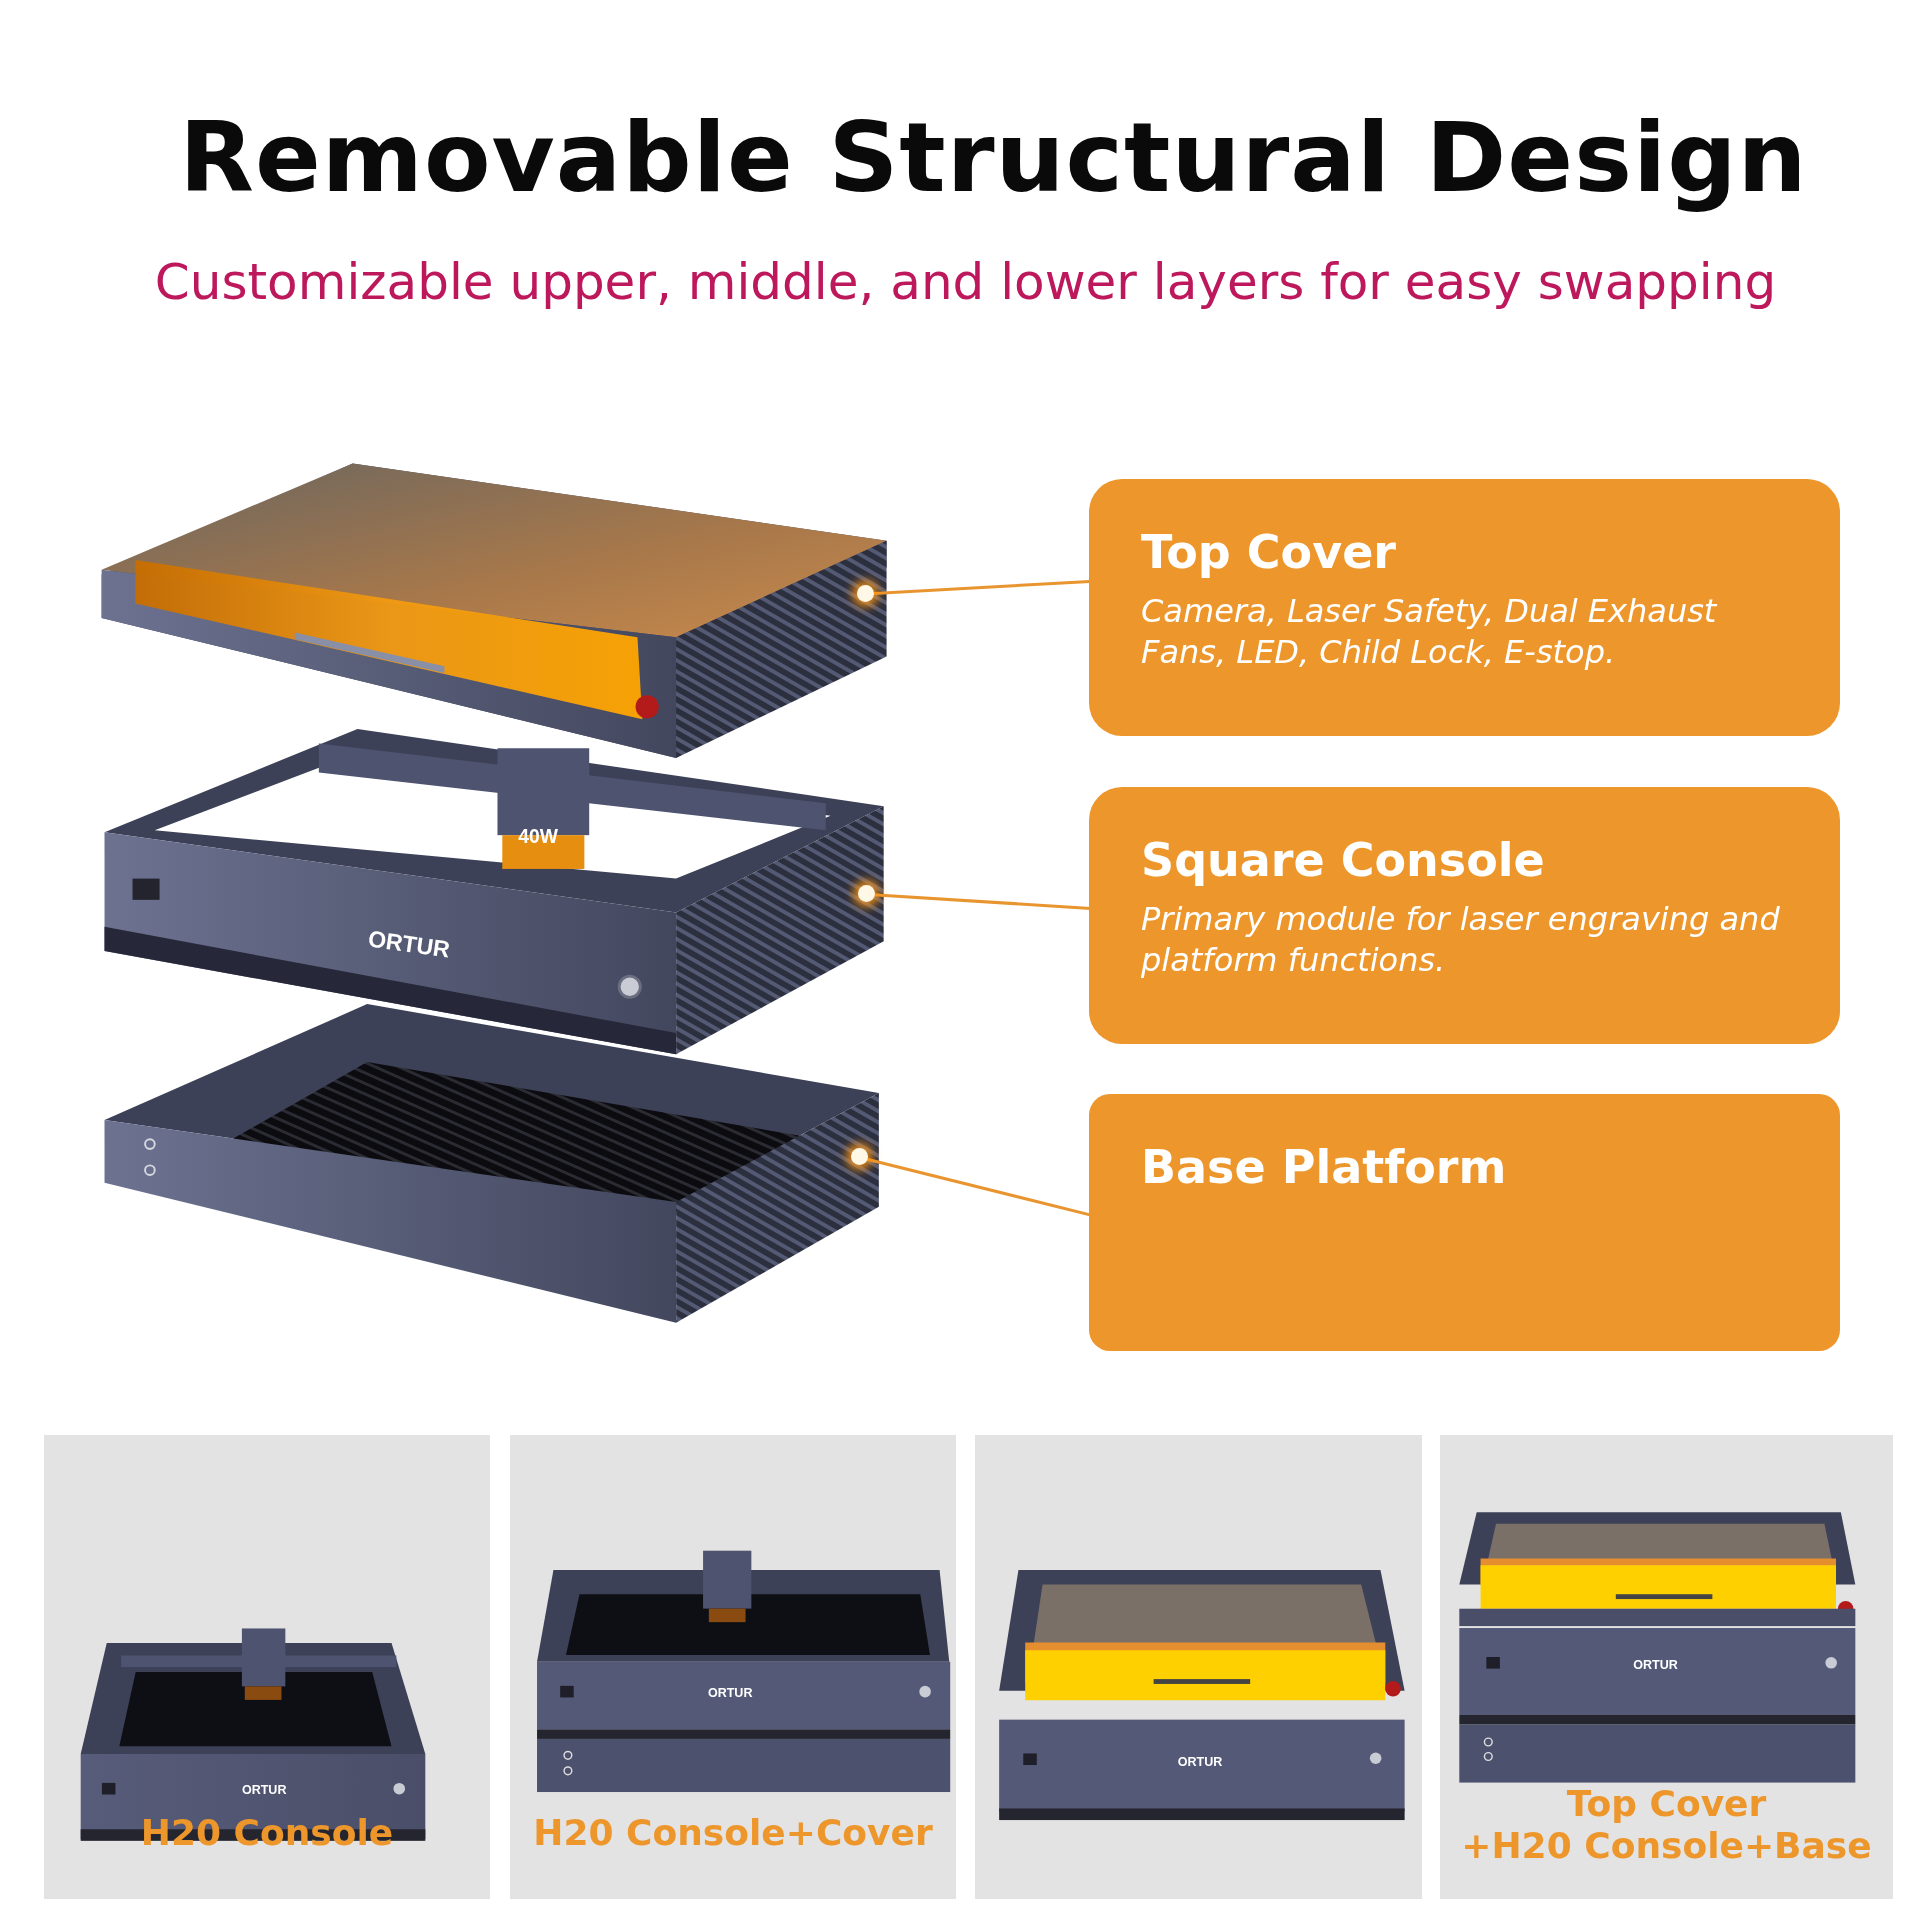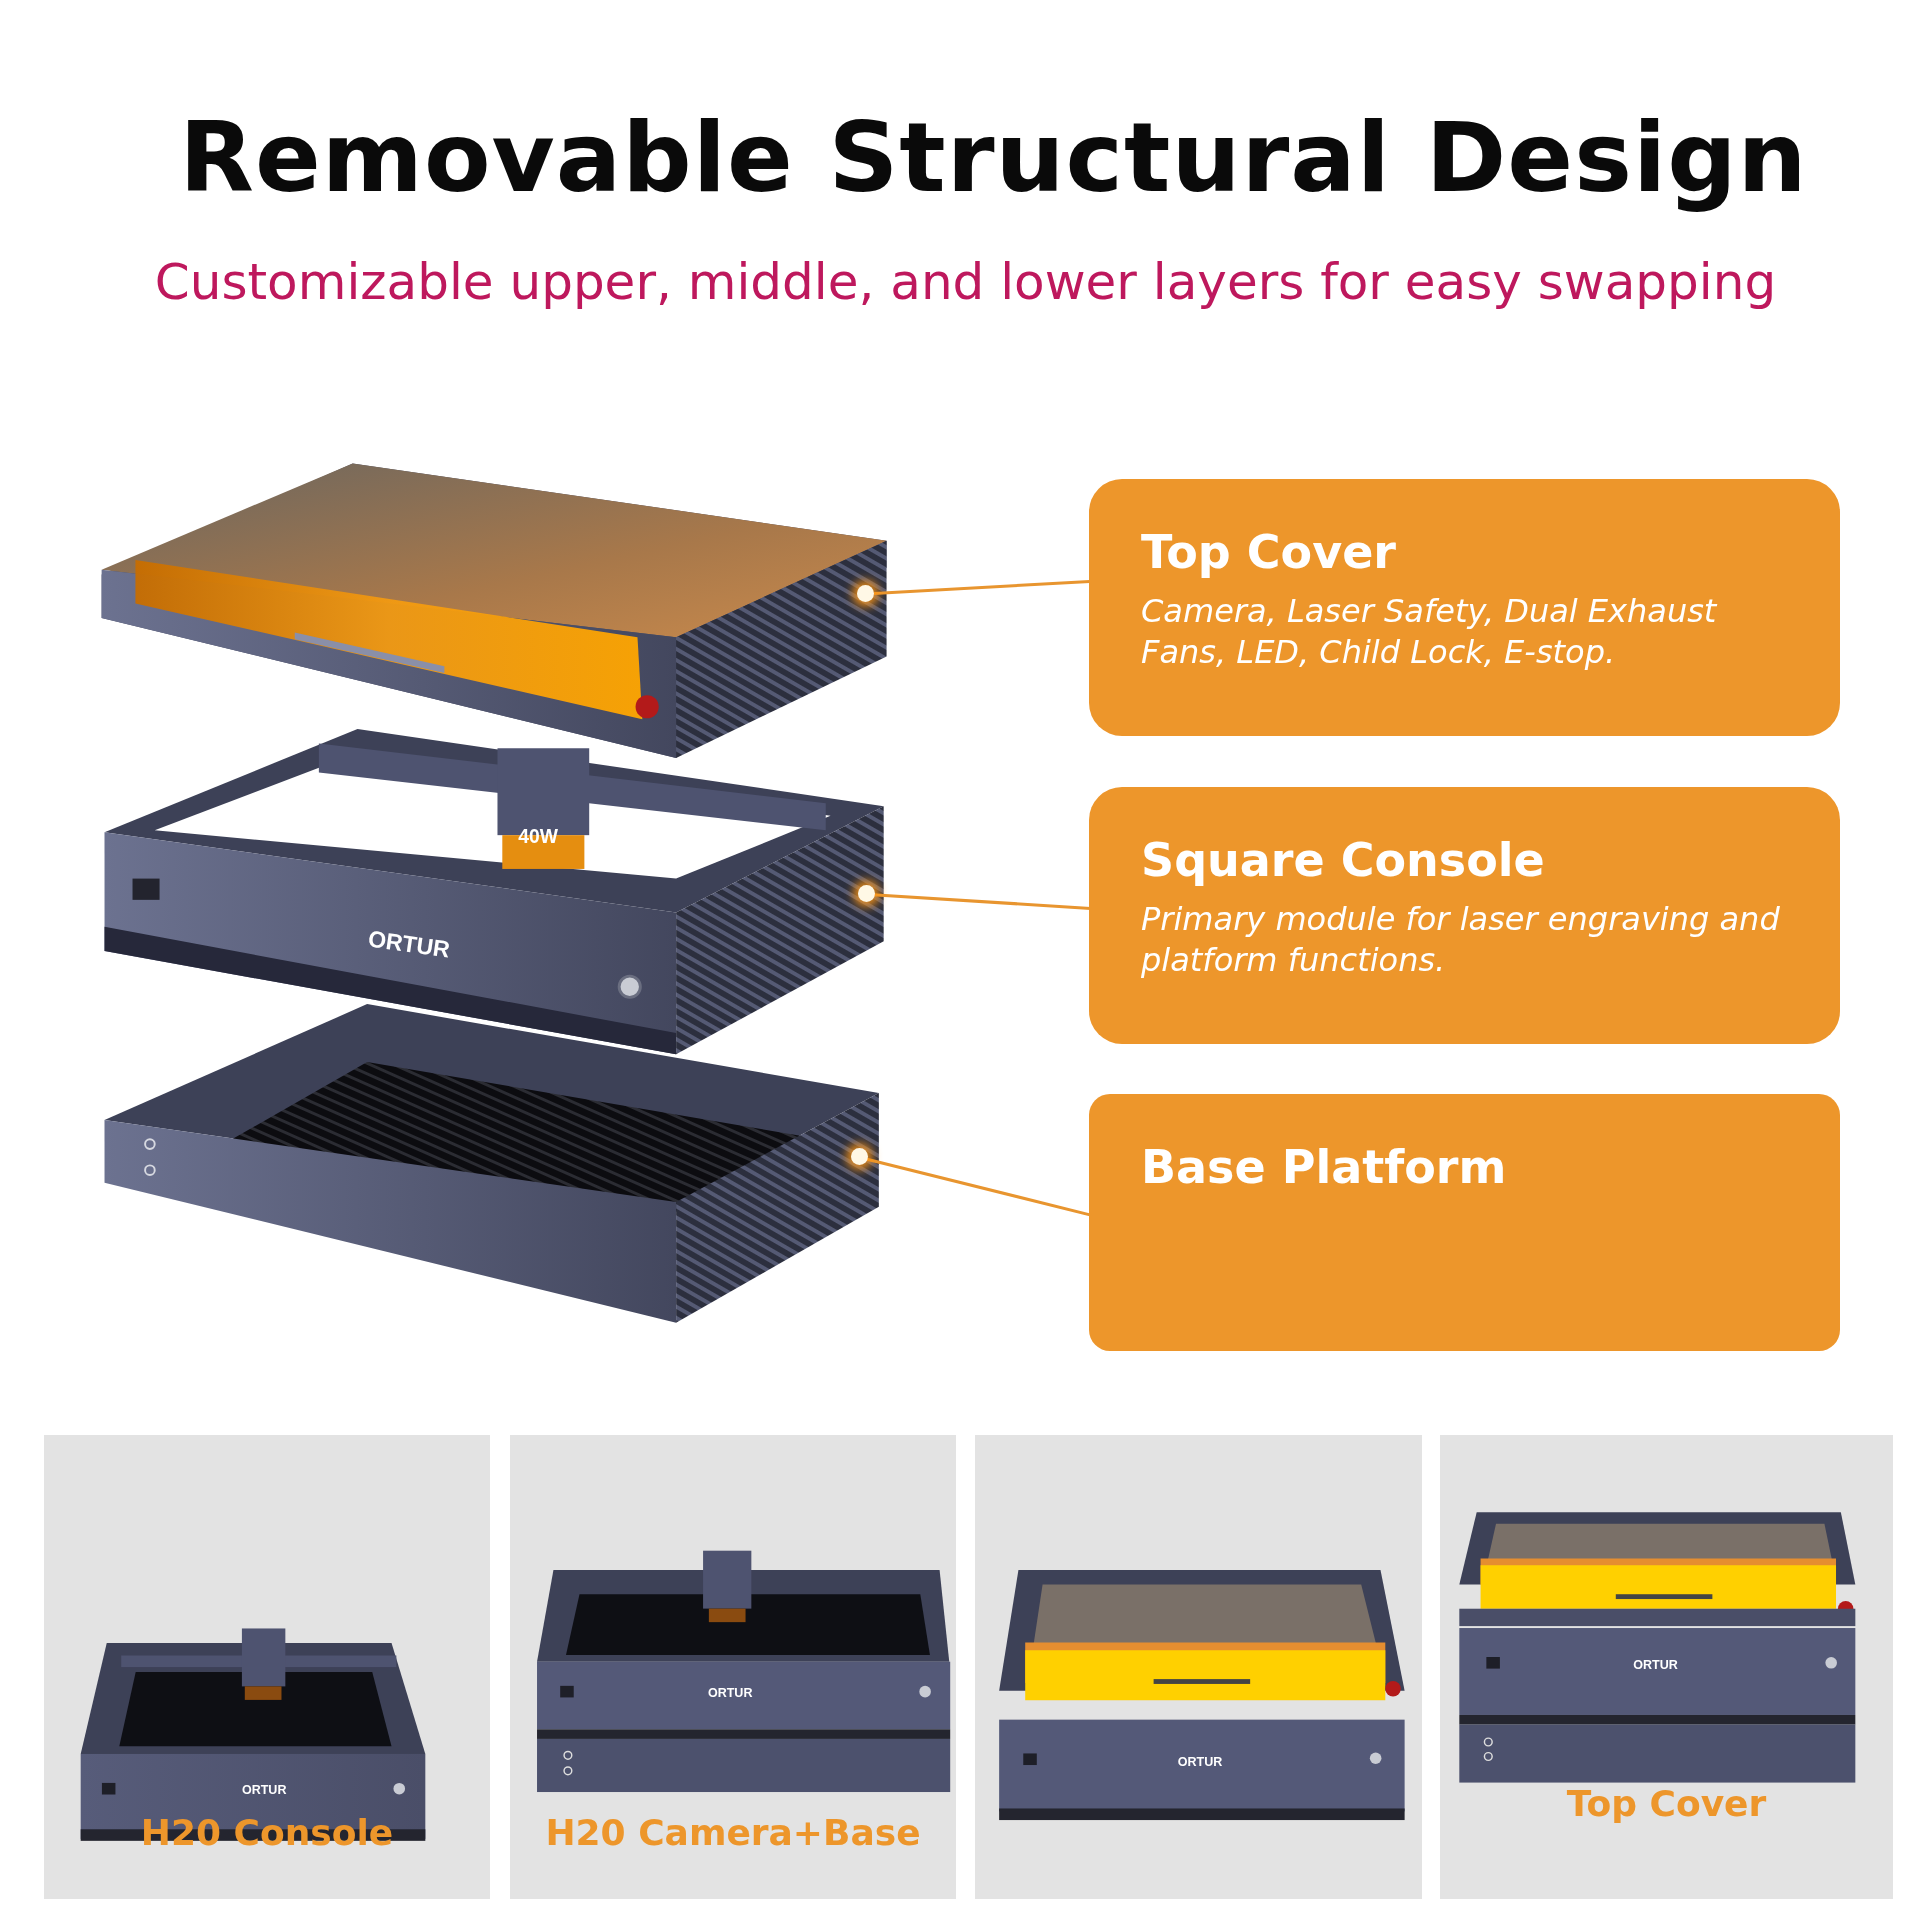--- a/index.html
+++ b/index.html
@@ -164,21 +164,21 @@
     <rect x="206" y="70" width="38" height="14" fill="#8a4b10"></rect>
     <rect x="28" y="125" width="428" height="70" fill="#545978"></rect>
     <rect x="28" y="195" width="428" height="10" fill="#24252f"></rect>
     <rect x="28" y="205" width="428" height="55" fill="#4c516d"></rect>
     <rect x="52" y="150" width="14" height="12" fill="#1e1f28"></rect>
     <text x="205" y="162" font-family="Liberation Sans, sans-serif" font-weight="bold" font-size="13" fill="#fff">ORTUR</text>
     <circle cx="430" cy="156" r="6" fill="#c9ccd4"></circle>
     <circle cx="60" cy="222" r="4" fill="none" stroke="#ddd" stroke-width="1.5"></circle>
     <circle cx="60" cy="238" r="4" fill="none" stroke="#ddd" stroke-width="1.5"></circle>
   </svg>
-  <div class="panel-label" style="top:377px;">H20 Camera+Base</div>
+  <div class="panel-label" style="top:377px;">H20 Console+Cover</div>
 </div>
 
 <div class="panel" style="left:975px;width:447px;">
   <svg class="mini" width="447" height="290" style="left:0;top:130px;" viewBox="0 0 463 300">
     <polygon points="25,130 45,5 420,5 445,130" fill="#3d4157"></polygon>
     <polygon points="55,120 70,20 400,20 425,120" fill="#7a7068"></polygon>
     <polygon points="52,80 425,80 425,122 52,122" fill="#e58e30"></polygon>
     <polygon points="52,88 425,88 425,140 52,140" fill="#ffd000"></polygon>
     <rect x="185" y="118" width="100" height="5" fill="#444"></rect>
     <circle cx="433" cy="128" r="8" fill="#b31a1a"></circle>
@@ -203,15 +203,16 @@
     <rect x="20" y="210" width="410" height="10" fill="#24252f"></rect>
     <rect x="20" y="220" width="410" height="60" fill="#4c516d"></rect>
     <rect x="48" y="150" width="14" height="12" fill="#1e1f28"></rect>
     <text x="200" y="162" font-family="Liberation Sans, sans-serif" font-weight="bold" font-size="13" fill="#fff">ORTUR</text>
     <circle cx="405" cy="156" r="6" fill="#c9ccd4"></circle>
     <circle cx="50" cy="238" r="4" fill="none" stroke="#ddd" stroke-width="1.5"></circle>
     <circle cx="50" cy="253" r="4" fill="none" stroke="#ddd" stroke-width="1.5"></circle>
   </svg>
   <div class="panel-label" style="top:348px;">
     <div>Top Cover</div>
+    <div>+H20 Console+Base</div>
   </div>
 </div>
 
 
 </body></html>

